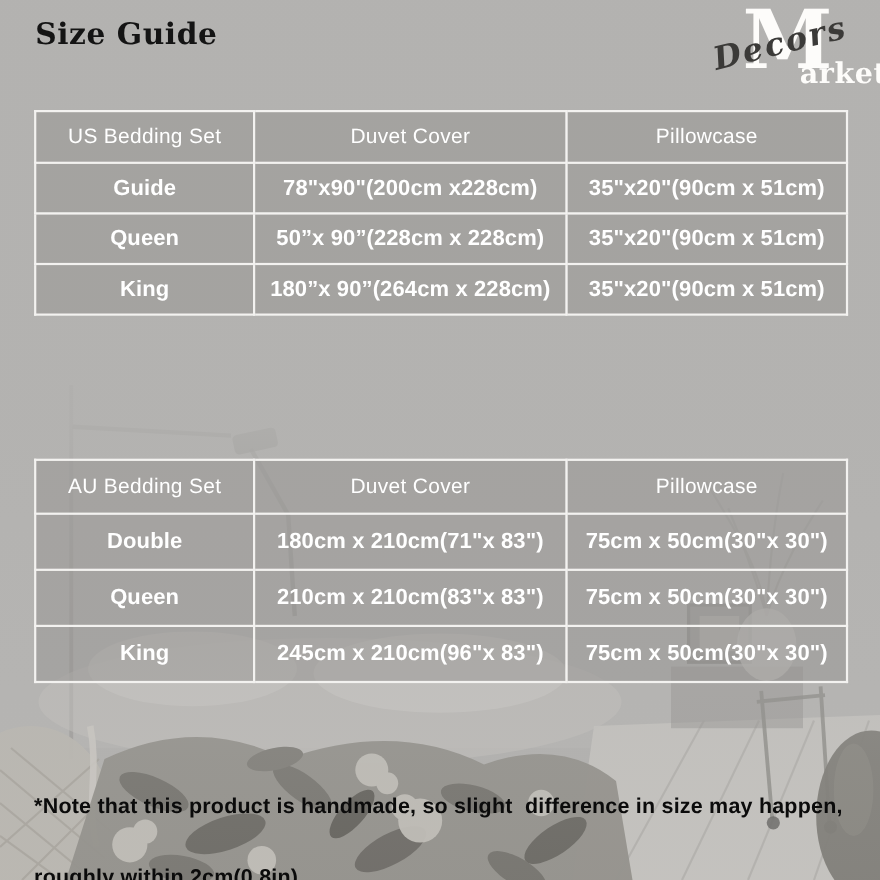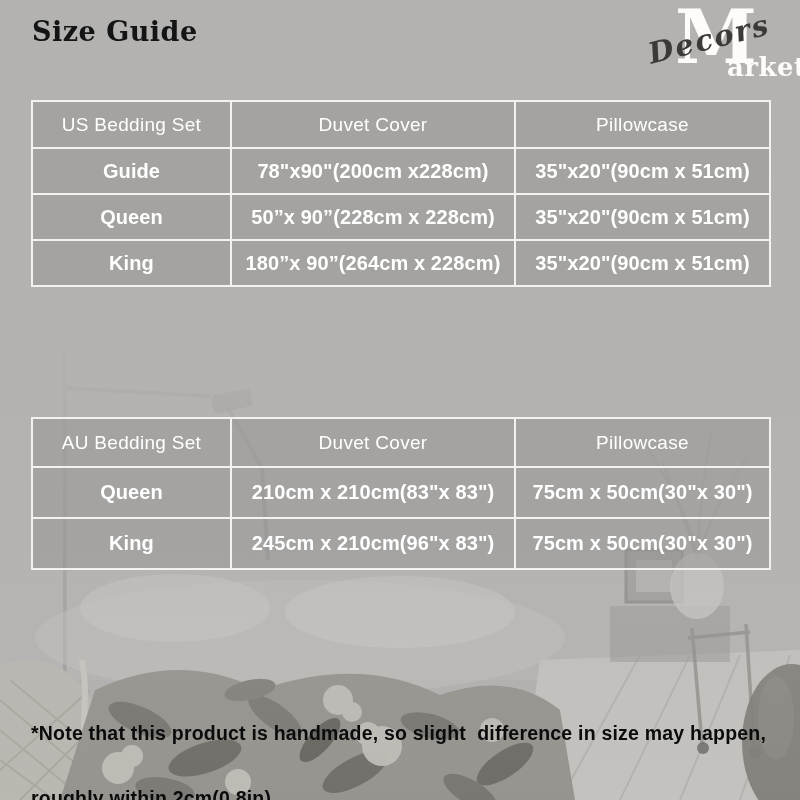--- a/index.html
+++ b/index.html
@@ -212,20 +212,25 @@
       </colgroup>
     <thead>
       <tr>
         <th>AU Bedding Set</th>
         <th>Duvet Cover</th>
         <th>Pillowcase</th>
       </tr>
     </thead>
     <tbody>
       <tr>
+        <td>Double</td>
+        <td>180cm x 210cm(71"x 83")</td>
+        <td>75cm x 50cm(30"x 30")</td>
+      </tr>
+      <tr>
         <td>Queen</td>
         <td>210cm x 210cm(83"x 83")</td>
         <td>75cm x 50cm(30"x 30")</td>
       </tr>
       <tr>
         <td>King</td>
         <td>245cm x 210cm(96"x 83")</td>
         <td>75cm x 50cm(30"x 30")</td>
       </tr>
     </tbody>

